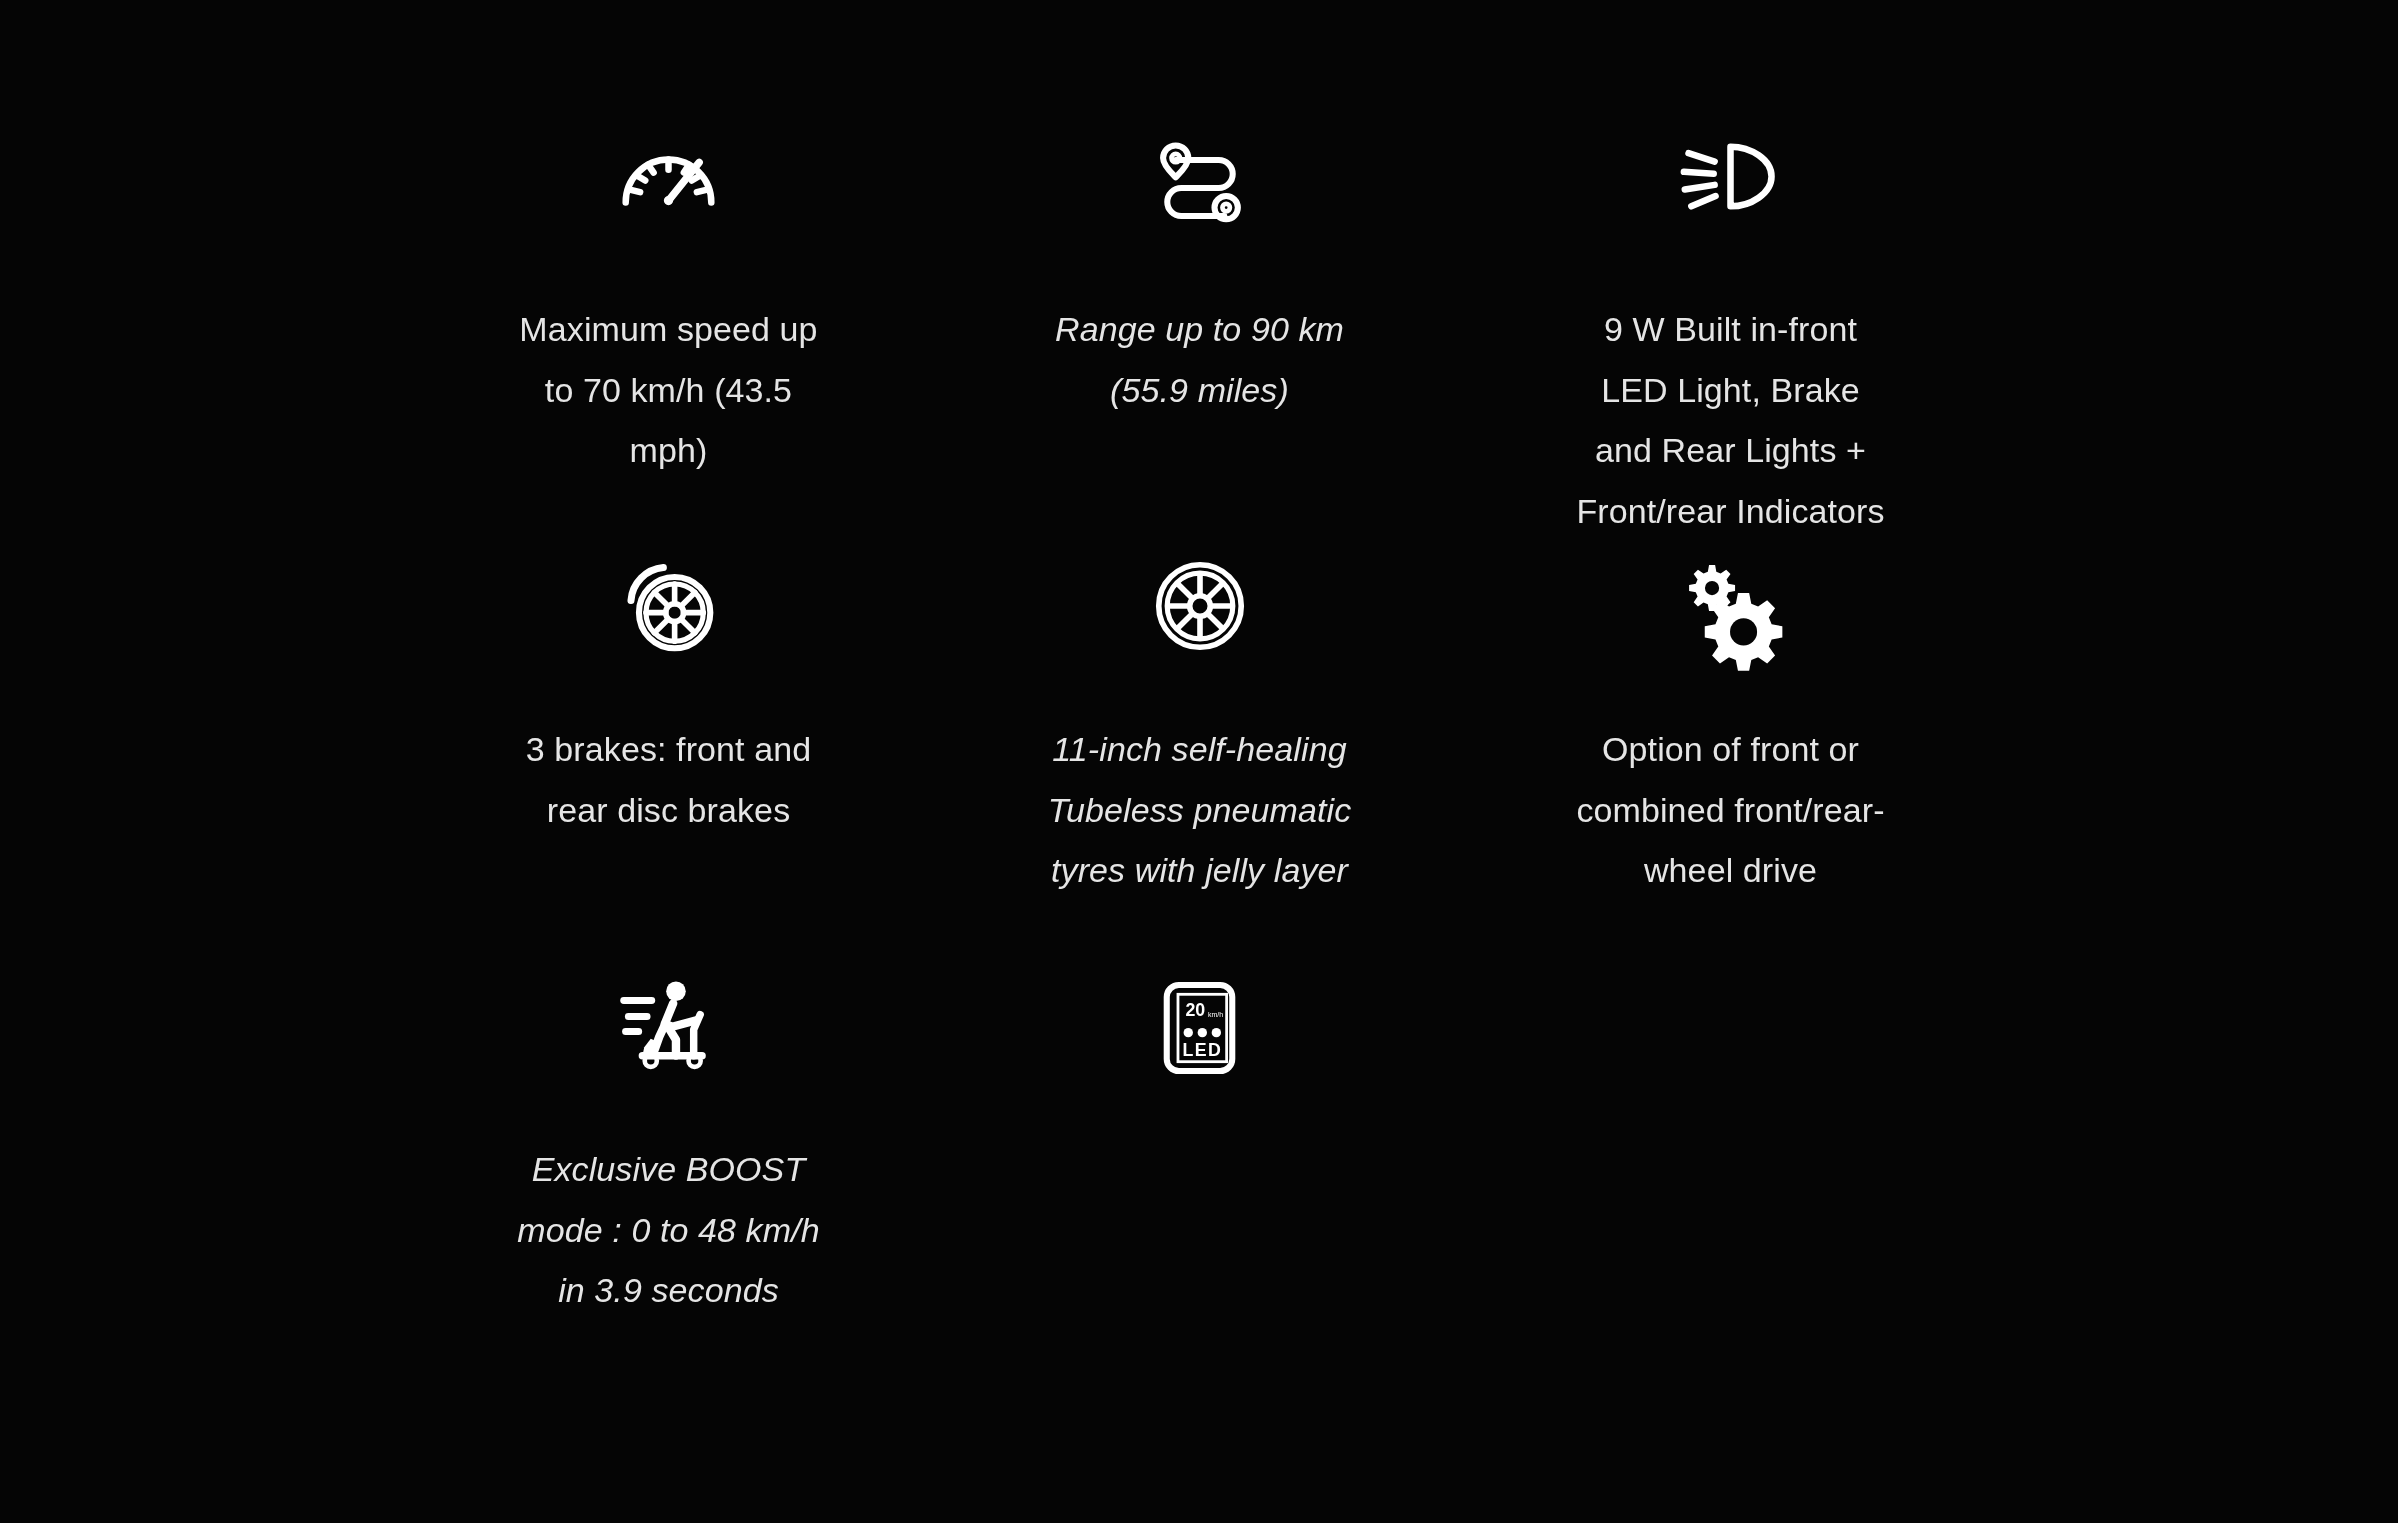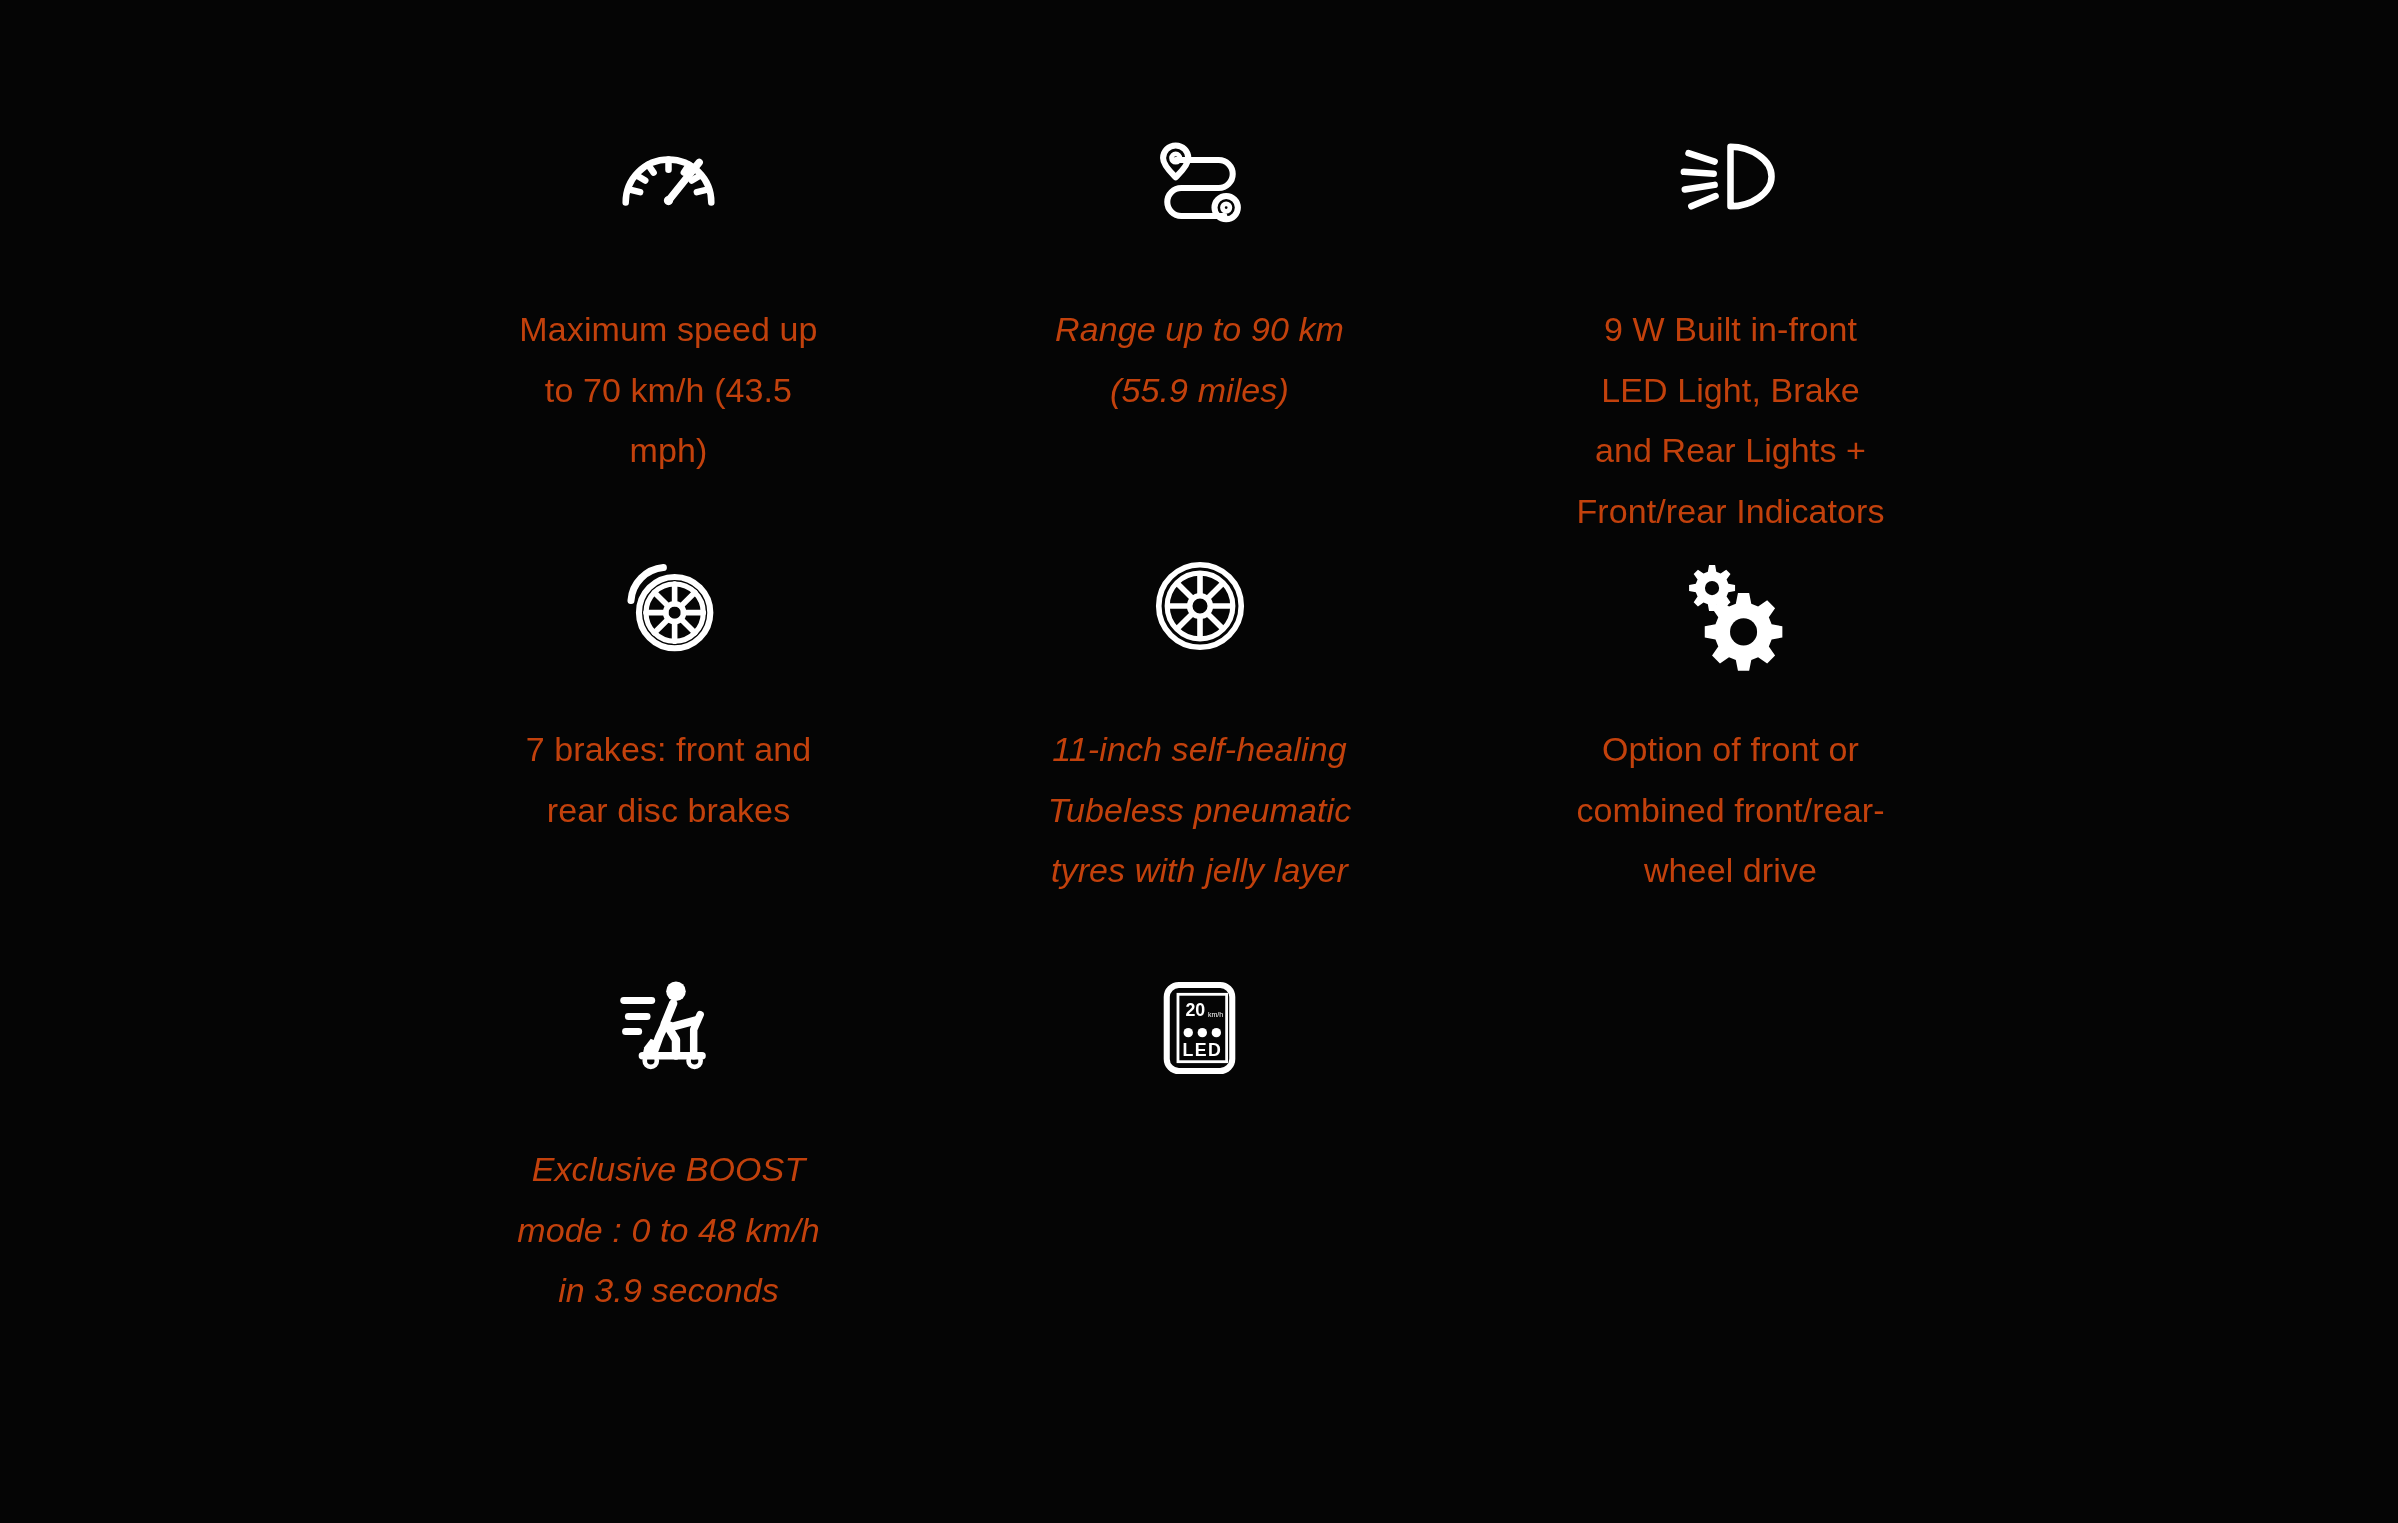--- a/index.html
+++ b/index.html
@@ -45,21 +45,21 @@
   .feature-icon svg {
     display: block;
     overflow: visible;
   }
 
   .feature-text {
     font-size: 34px;
     line-height: 1.78;
     font-weight: 400;
     letter-spacing: 0.1px;
-    color: #c2410c;
+    color: #e5e5e5;
     max-width: 328px;
   }
 
   .col-3 .feature-text { max-width: 323px; }
   .col-2 .feature-text { max-width: 309px; font-style: italic; }
 </style>
 </head>
 <body>
 
 <div class="features-grid">
@@ -120,21 +120,21 @@
           <line x1="55" y1="64.5" x2="55" y2="85.5"></line>
           <line x1="24.5" y1="55" x2="45.5" y2="55"></line>
           <line x1="64.5" y1="55" x2="85.5" y2="55"></line>
           <line x1="33.5" y1="33.5" x2="48" y2="48"></line>
           <line x1="62" y1="62" x2="76.5" y2="76.5"></line>
           <line x1="76.5" y1="33.5" x2="62" y2="48"></line>
           <line x1="48" y1="62" x2="33.5" y2="76.5"></line>
         </g>
       </svg>
     </div>
-    <div class="feature-text">7 brakes: front and rear disc brakes</div>
+    <div class="feature-text">3 brakes: front and rear disc brakes</div>
   </div>
 
   <div class="feature-cell col-2">
     <div class="feature-icon">
       <svg width="90" height="90" viewBox="0 0 96 96" fill="none" stroke="#ffffff" stroke-width="6" stroke-linecap="round">
         <circle cx="48" cy="48" r="44"></circle>
         <circle cx="48" cy="48" r="35" stroke-width="5.5"></circle>
         <circle cx="48" cy="48" r="11" stroke-width="6"></circle>
         <g stroke-width="6">
           <line x1="48" y1="15" x2="48" y2="36"></line>

